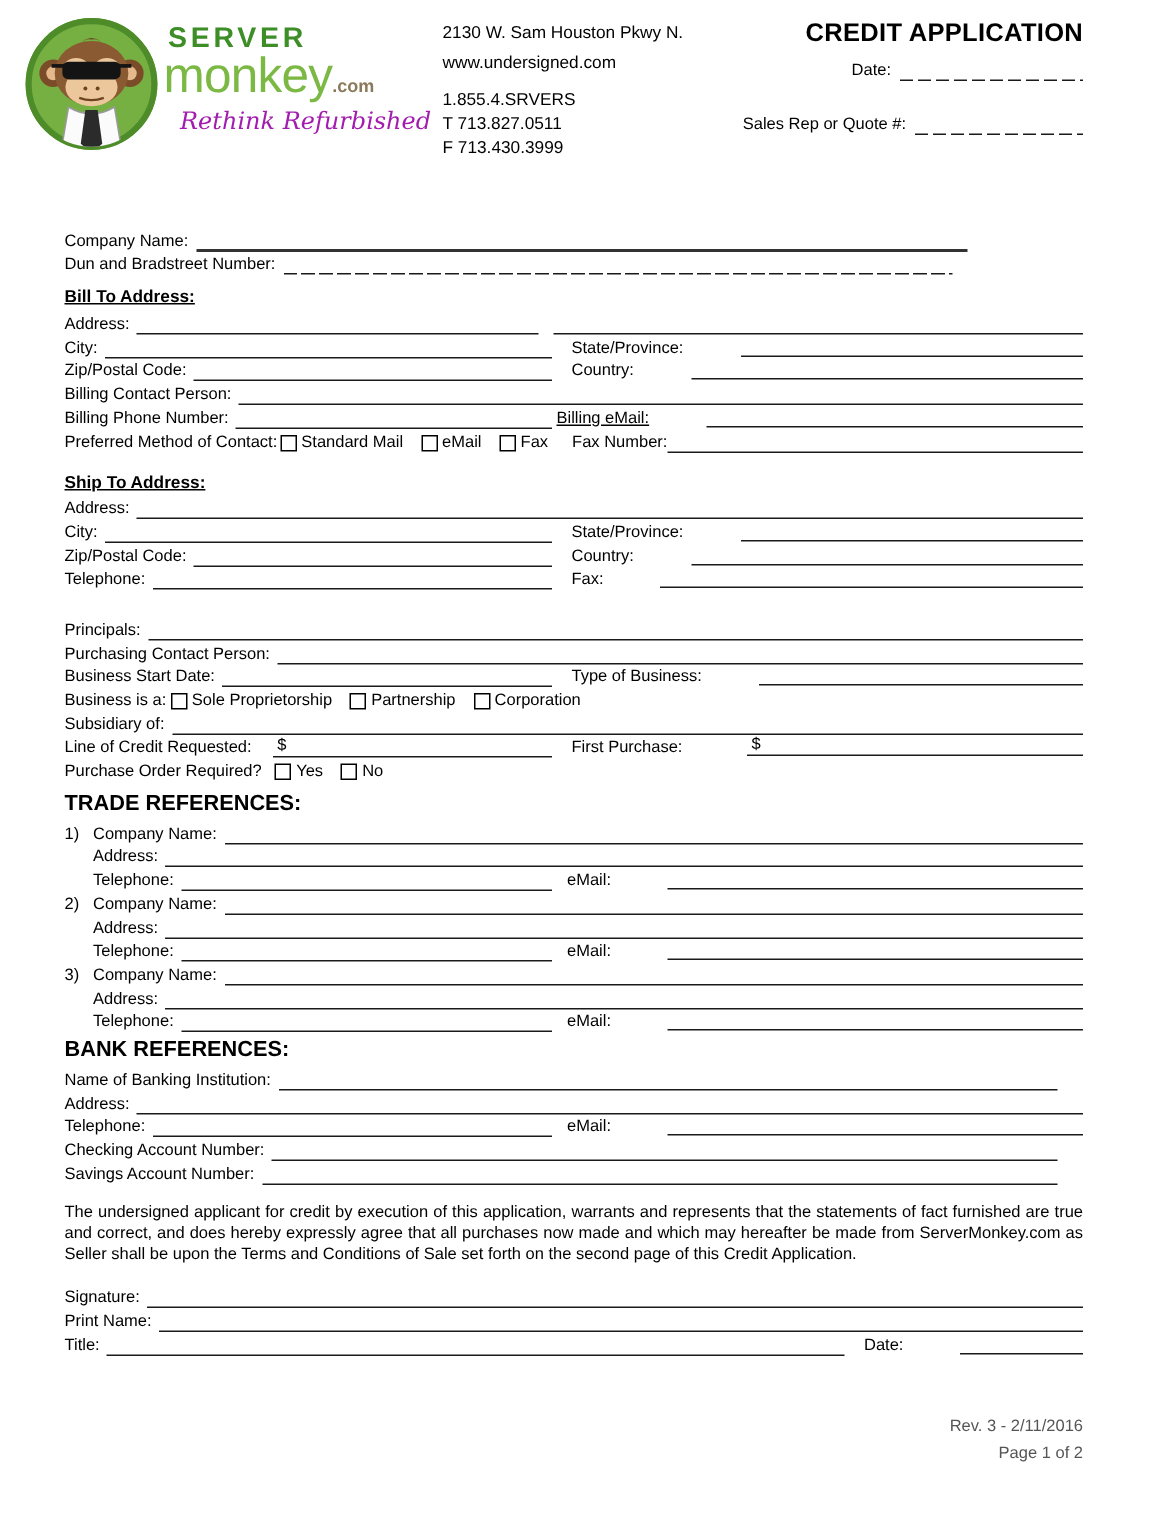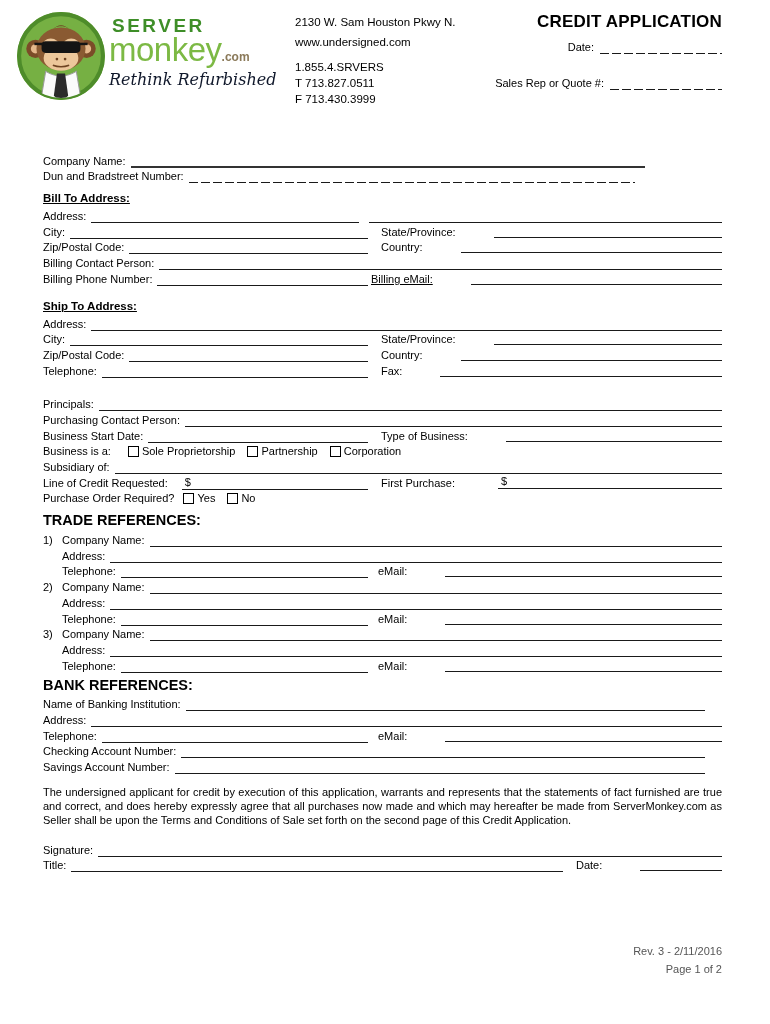--- a/index.html
+++ b/index.html
@@ -22,21 +22,21 @@
   .logo-text { margin-left: 2px; padding-top: 6px; }
   .logo-server {
     font-weight: bold; font-size: 19px; letter-spacing: 2.5px;
     color: #3e8e28; line-height: 20px; margin-left: 3px;
   }
   .logo-monkey-line { line-height: 27px; white-space: nowrap; }
   .logo-monkey { font-size: 33px; color: #7cb944; letter-spacing: -0.5px; }
   .logo-com { font-size: 12px; color: #8b7a5a; font-weight: bold; }
   .logo-tagline {
     font-family: "DejaVu Serif", serif; font-style: italic;
-    color: #0f172a; font-size: 16px; line-height: 18px; margin-left: 0;
+    color: #a21caf; font-size: 16px; line-height: 18px; margin-left: 11px;
   }
   .addr-block { position: absolute; left: 252px; top: 12px; font-size: 11.5px; }
   .addr-block .l1 { line-height: 20px; }
   .addr-block .l2 { line-height: 16px; }
   .addr-gap { height: 7px; }
   .right-block { position: absolute; right: 0; top: 12px; width: 246px; }
   .doc-title { font-weight: bold; font-size: 17px; text-align: right; letter-spacing: 0.2px; }
   .hrow { display: flex; justify-content: flex-end; align-items: flex-end; margin-top: 9px; }
   .hrow .lbl { padding-right: 6px; }
 
@@ -193,20 +193,31 @@
   <div class="row">
     <span class="col1">
       <span class="lbl">Billing Phone Number:</span>
       <span class="line"></span>
     </span>
     <span class="col2" style="margin-left:3px;text-decoration:underline;">
       <span class="lbl">Billing eMail:</span>
       <span class="line"></span>
     </span>
   </div>
+  <div class="row">
+    <span class="lbl" style="padding-right:1px;">Preferred Method of Contact:</span>
+    <span class="cb"></span>
+    <span class="cbl">Standard Mail</span>
+    <span class="cb sp"></span>
+    <span class="cbl">eMail</span>
+    <span class="cb sp"></span>
+    <span class="cbl">Fax</span>
+    <span class="lbl" style="margin-left:14px;padding-right:0;">Fax Number:</span>
+    <span class="line"></span>
+  </div>
 
   <div class="sechead mt12">Ship To Address:</div>
   <div class="row">
     <span class="lbl">Address:</span>
     <span class="line"></span>
   </div>
   <div class="row">
     <span class="col1">
       <span class="lbl">City:</span>
       <span class="line"></span>
@@ -249,21 +260,21 @@
     <span class="col1">
       <span class="lbl">Business Start Date:</span>
       <span class="line"></span>
     </span>
     <span class="col2">
       <span class="lbl">Type of Business:</span>
       <span class="line"></span>
     </span>
   </div>
   <div class="row">
-    <span class="lbl" style="padding-right:16px;">Business is a:</span>
+    <span class="lbl" style="padding-right:2px;">Business is a:</span>
     <span class="cb"></span>
     <span class="cbl">Sole Proprietorship</span>
     <span class="cb sp"></span>
     <span class="cbl">Partnership</span>
     <span class="cb sp"></span>
     <span class="cbl">Corporation</span>
   </div>
   <div class="row">
     <span class="lbl">Subsidiary of:</span>
     <span class="line"></span>
@@ -380,20 +391,24 @@
     <span class="line mr17"></span>
   </div>
 
   <div class="para">The undersigned applicant for credit by execution of this application, warrants and represents that the statements of fact furnished are true and correct, and does hereby expressly agree that all purchases now made and which may hereafter be made from ServerMonkey.com as Seller shall be upon the Terms and Conditions of Sale set forth on the second page of this Credit Application.</div>
 
   <div class="row mt14">
     <span class="lbl">Signature:</span>
     <span class="line"></span>
   </div>
   <div class="row">
+    <span class="lbl">Print Name:</span>
+    <span class="line"></span>
+  </div>
+  <div class="row">
     <span class="col1s">
       <span class="lbl">Title:</span>
       <span class="line"></span>
     </span>
     <span class="col2">
       <span class="lbl">Date:</span>
       <span class="line"></span>
     </span>
   </div>
 

